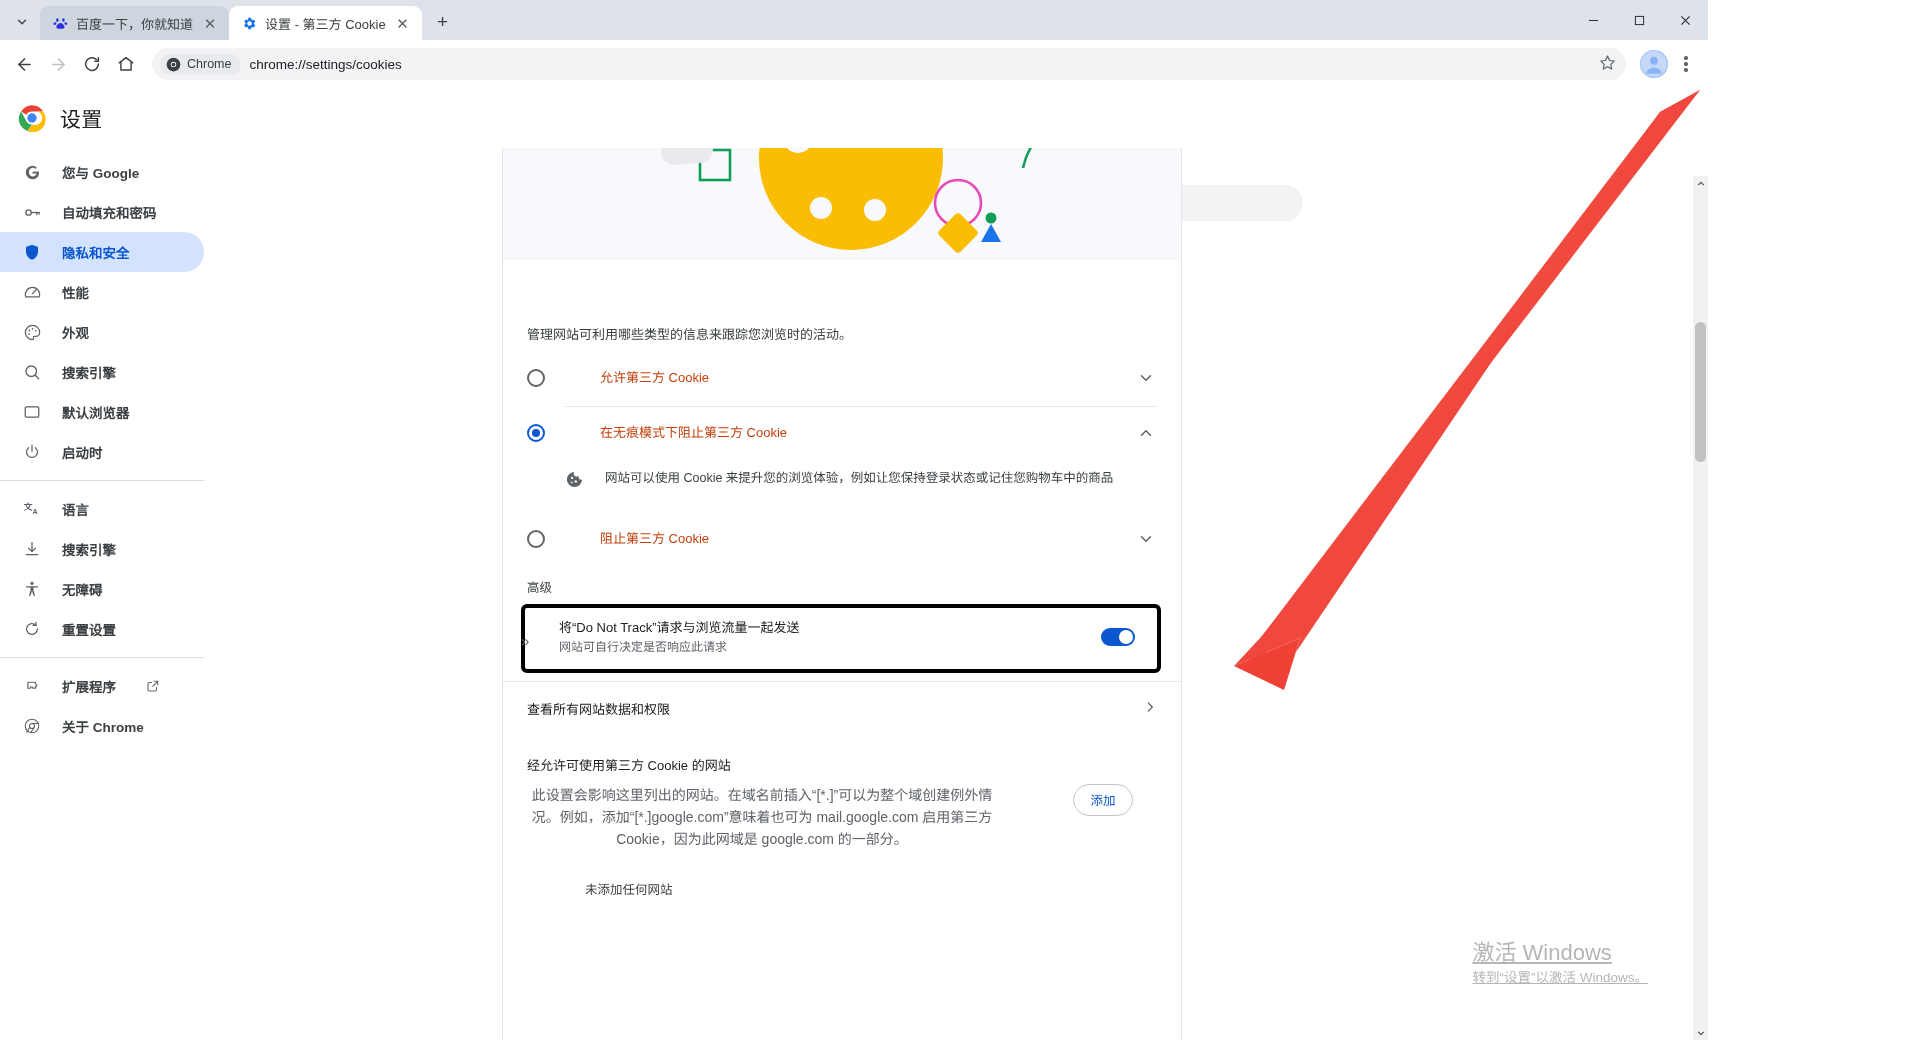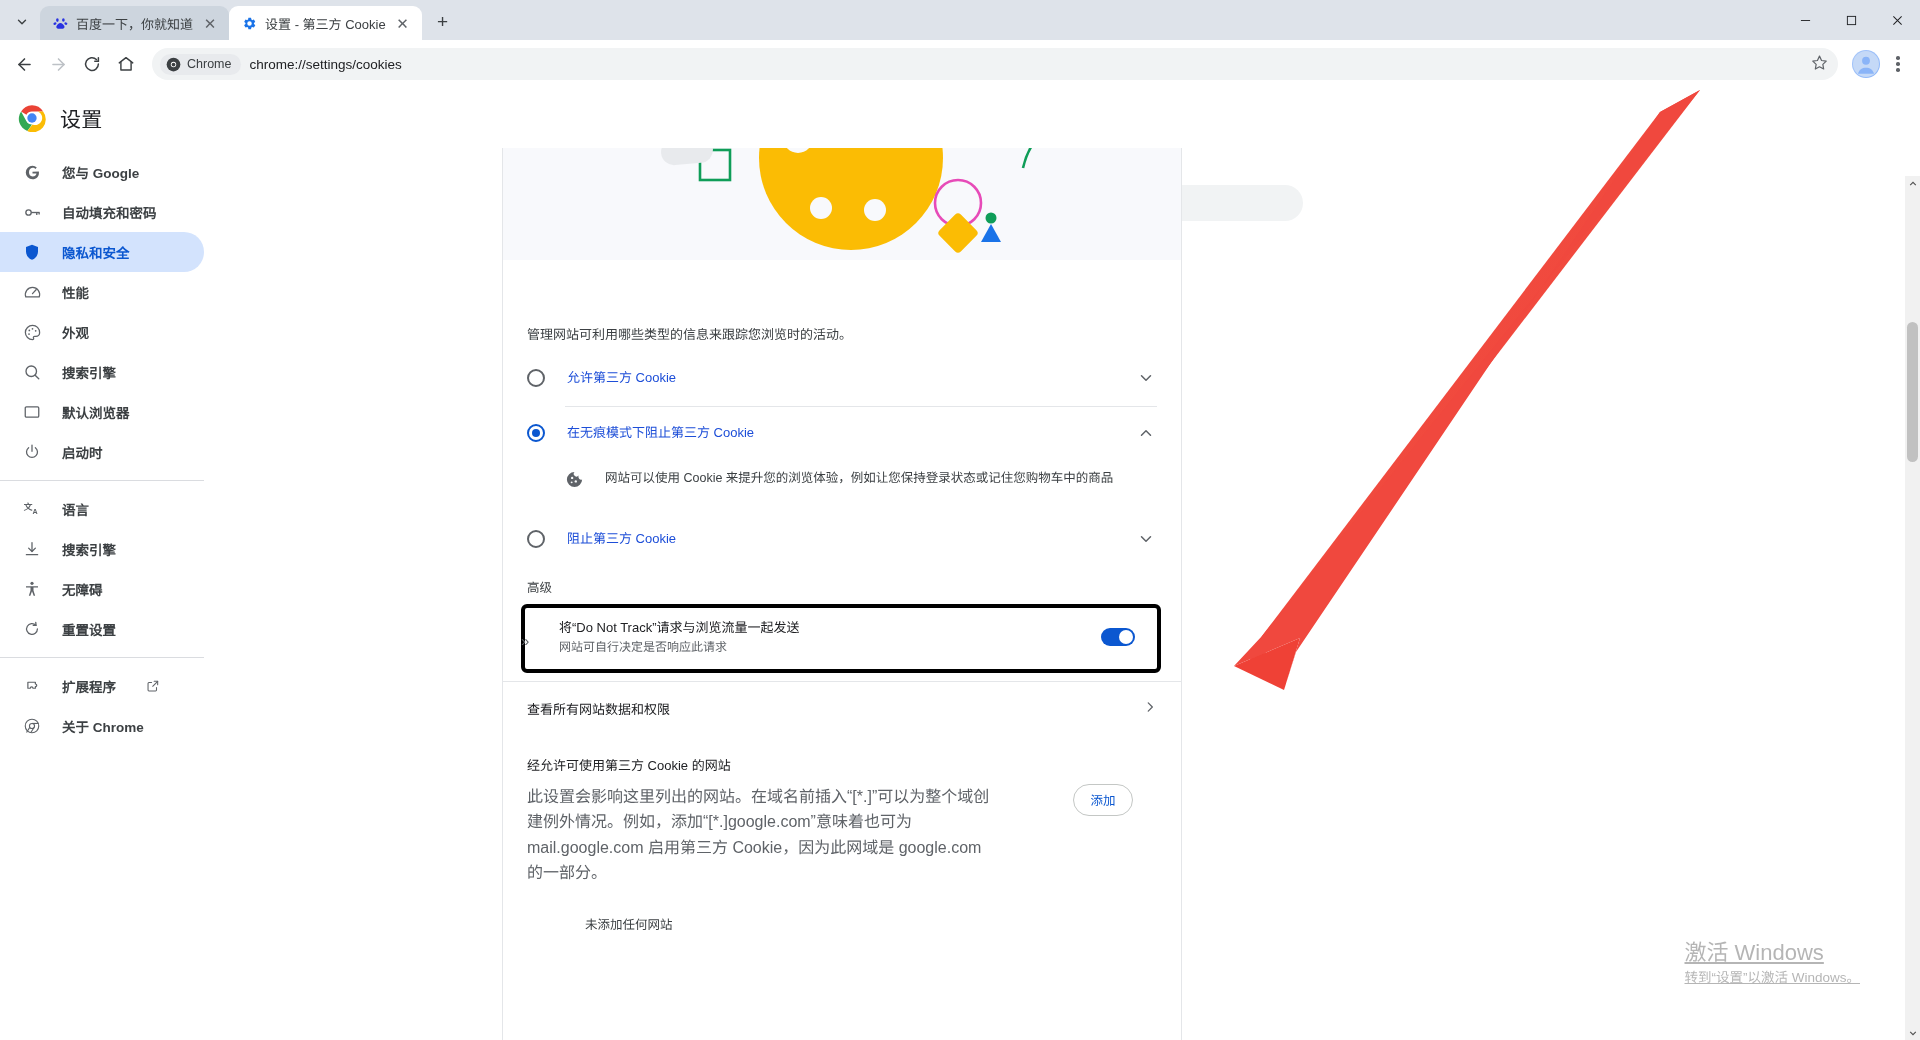--- a/index.html
+++ b/index.html
@@ -5,21 +5,21 @@
   * { box-sizing: border-box; }
   html, body {
     margin: 0; padding: 0;
     width: 1920px; height: 1040px;
     overflow: hidden;
     font-family: "Liberation Sans", "DejaVu Sans", sans-serif;
     background: #ffffff;
   }
 
   
-  .window { width: 1920px; height: 1040px; position: relative; background:#fff; }
+  .window { width: 1708px; height: 1040px; position: relative; background:#fff; }
 
   .tabstrip {
     height: 40px;
     background: #dee3ea;
     display: flex;
     align-items: flex-end;
     padding-left: 4px;
     position: relative;
   }
   .tabsearch {
@@ -270,22 +270,23 @@
   }
   .radio.checked { border-color:#0b57d0; }
   .radio.checked::after {
     content:""; position:absolute;
     left:3px; top:3px; width:8px; height:8px;
     border-radius:50%; background:#0b57d0;
   }
   .radio-label {
     flex: 1 1 auto;
     font-size: 13px;
-    color:#1d4ed8;
+    color:#c2410c;
     line-height: 20px;
+    margin-left: 33px;
   }
   .chev {
     width: 20px; height:20px; flex:0 0 20px;
     color:#5f6368;
     margin-top:1px;
   }
 
   .bullets {
     padding: 0 24px 8px 24px;
   }
@@ -344,22 +345,23 @@
     border-top:1px solid #e4e6e9;
     position:relative;
     margin-top: 8px;
   }
   .link-row .lbl { flex:1 1 auto; font-size:13px; color:#202124; }
   .arrow-r { color:#5f6368; font-size: 13px; }
 
   .allow-sec { padding: 20px 24px 4px 24px; }
   .allow-title { font-size:13px; color:#202124; margin-bottom: 10px; }
   .allow-desc {
-    font-size: 16px; color:#5f6368; line-height:1.6;
+    font-size: 14px; color:#5f6368; line-height:1.6;
     max-width: 470px;
+    text-align: center;
   }
   .add-btn {
     position:absolute;
     right: 24px;
     width: 60px; height:32px;
     border:1px solid #c4c7c5;
     border-radius:16px;
     display:flex; align-items:center; justify-content:center;
     font-size:12.5px; color:#0b57d0;
     background:#fff;

